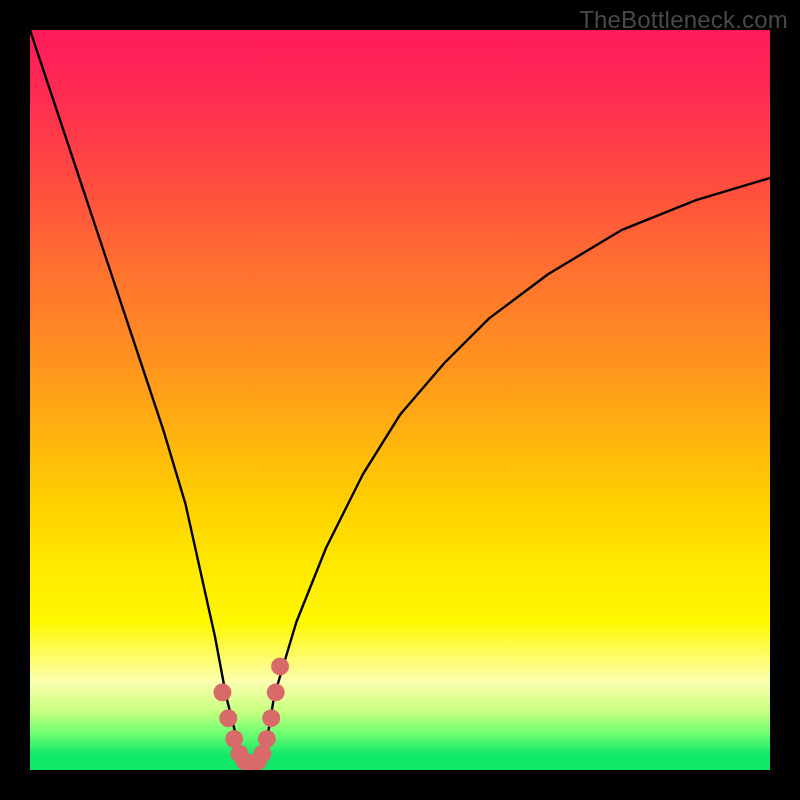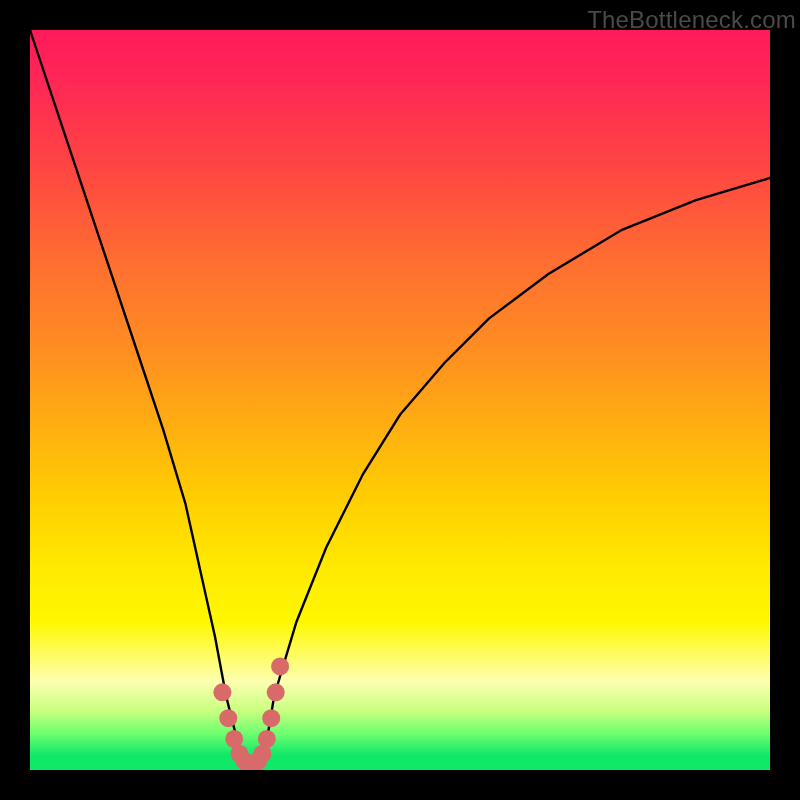--- a/index.html
+++ b/index.html
@@ -42,21 +42,21 @@
       #fdffb0 88%,
       #c8ff80 92%,
       #70ff70 95%,
       #10e868 98%,
       #10e868 100%
     );
   }
   .watermark {
     position: absolute;
     top: 6px;
-    right: 4px;
+    right: 12px;
     color: #4a4a4a;
     font-size: 24px;
     font-weight: 500;
     letter-spacing: 0.2px;
   }
   svg.curves {
     position: absolute;
     inset: 0;
     width: 100%;
     height: 100%;

